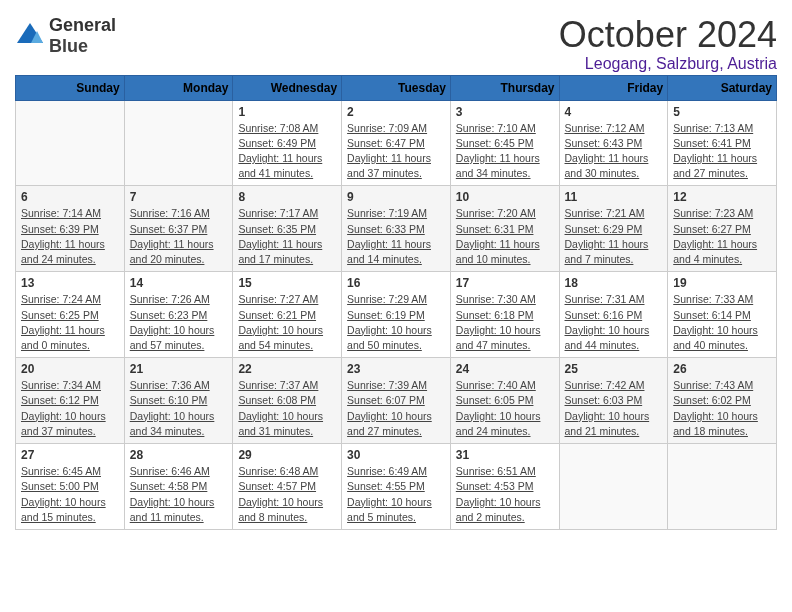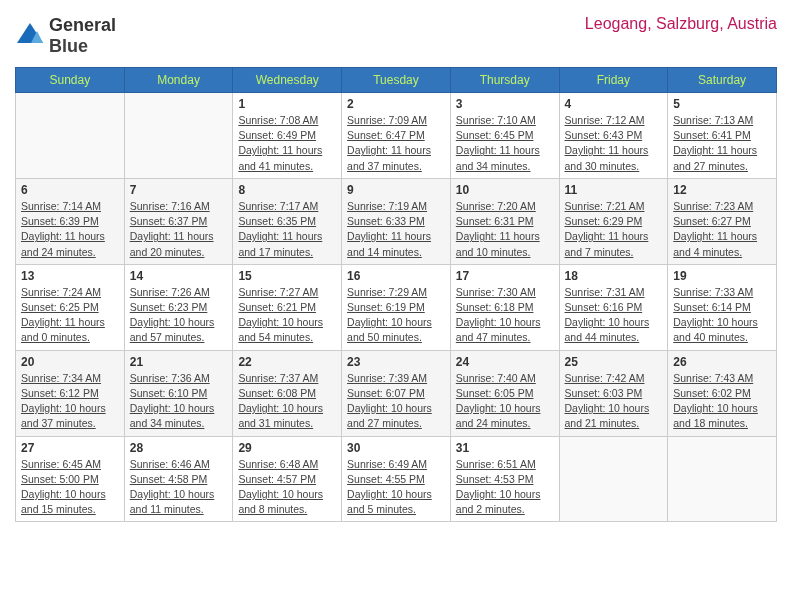--- a/index.html
+++ b/index.html
@@ -7,21 +7,21 @@
       font-family: Arial, sans-serif;
       background: #fff;
       width: 792px;
       min-height: 612px;
       padding: 15px;
     }
     .header {
       display: flex;
       justify-content: space-between;
       align-items: flex-start;
-      margin-bottom: 10px;
+      margin-bottom: 2px;
     }
     .logo {
       display: flex;
       align-items: center;
       gap: 4px;
     }
     .logo-text-general {
       font-size: 18px;
       font-weight: bold;
       color: #333;
@@ -39,34 +39,34 @@
       text-align: right;
     }
     .month-title {
       font-size: 36px;
       font-weight: 300;
       color: #333;
       line-height: 1.1;
     }
     .location-title {
       font-size: 16px;
-      color: #be185d;
+      color: #4c1d95;
     }
     .calendar {
       width: 100%;
       border-collapse: collapse;
       font-size: 11px;
     }
     .calendar th {
       background-color: #3375bb;
-      color: #bef264;
+      color: #000000;
       padding: 5px 4px;
-      text-align: center;
+      text-align: right;
       font-size: 12px;
-      font-weight: normal;
+      font-weight: bold;
       border: 1px solid #2a60a0;
     }
     .calendar td {
       border: 1px solid #ccc;
       vertical-align: top;
       padding: 4px 5px;
       width: 108px;
       min-height: 75px;
       background: #fff;
     }
@@ -97,20 +97,21 @@
     <svg class="logo-icon" viewBox="0 0 30 30" xmlns="http://www.w3.org/2000/svg">
       <polygon points="15,2 28,22 2,22" fill="#1a6bba"></polygon>
       <polygon points="22,10 28,22 16,22" fill="#5aaae0"></polygon>
     </svg>
     <div>
       <span class="logo-text-general">General</span><br>
       <span class="logo-text-blue">Blue</span>
     </div>
   </div>
   <div class="title-block">
+    <div class="month-title">October 2024</div>
     <div class="location-title">Leogang, Salzburg, Austria</div>
   </div>
 </div>
 
 <table class="calendar">
   <thead>
     <tr>
       <th>Sunday</th>
       <th>Monday</th>
       <th>Wednesday</th>

